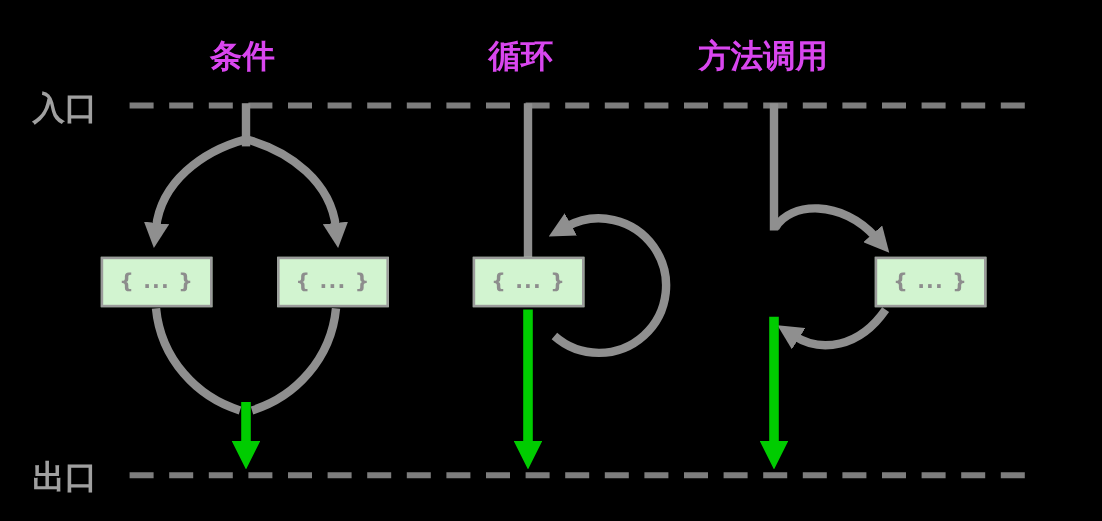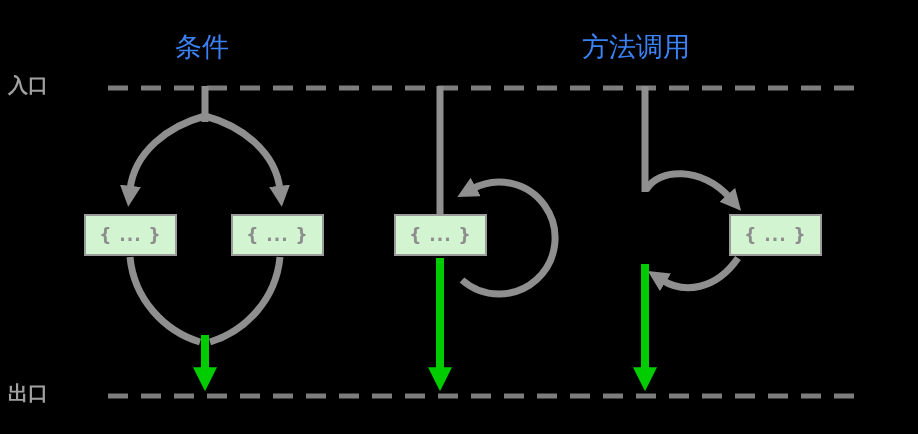--- a/index.html
+++ b/index.html
@@ -8,31 +8,31 @@
     width:918px;height:434px;
     background:#000;
     overflow:hidden;
     font-family:"DejaVu Sans", sans-serif;
   }
   .canvas svg{position:absolute;left:0;top:0;}
   .diagram-title{
     position:absolute;
     top:29px;
     transform:translateX(-50%);
-    color:#3b82f6;
+    color:#d946ef;
     font-size:27px;
-    font-weight:normal;
+    font-weight:bold;
     white-space:nowrap;
   }
   .t1{left:202px;} .t2{left:434px;} .t3{left:636px;}
   .side-label{
     position:absolute;
-    left:8px;
+    left:27px;
     color:#a0a0a0;
-    font-size:20px;
+    font-size:27px;
     font-weight:bold;
     white-space:nowrap;
   }
   .entry{top:72px;} .exit{top:380px;text-align:center;}
   .code-box{
     position:absolute;
     width:93px;height:42px;
     box-sizing:border-box;
     background:#d2f4d0;
     border:2px solid #9b9b9b;
@@ -77,20 +77,21 @@
     <path d="M462 280 A56 56 0 1 0 472 189" stroke="#8f8f8f" stroke-width="7" fill="none" marker-end="url(#ah-gray)"></path>
     <path d="M440 258 V372" stroke="#00cc00" stroke-width="8" fill="none" marker-end="url(#ah-green)"></path>
 
     <path d="M645 86 V192" stroke="#8f8f8f" stroke-width="7" fill="none"></path>
     <path d="M646 190 C658 168 702 166 730 198" stroke="#8f8f8f" stroke-width="7" fill="none" marker-end="url(#ah-gray)"></path>
     <path d="M738 258 C716 290 684 294 662 280" stroke="#8f8f8f" stroke-width="7" fill="none" marker-end="url(#ah-gray)"></path>
     <path d="M645 264 V372" stroke="#00cc00" stroke-width="8" fill="none" marker-end="url(#ah-green)"></path>
   </svg>
 
   <div class="diagram-title t1">条件</div>
+  <div class="diagram-title t2">循环</div>
   <div class="diagram-title t3">方法调用</div>
 
   <div class="side-label entry">入口</div>
   <div class="side-label exit">出口</div>
 
   <div class="code-box b1">{ ... }</div>
   <div class="code-box b2">{ ... }</div>
   <div class="code-box b3">{ ... }</div>
   <div class="code-box b4">{ ... }</div>
 

